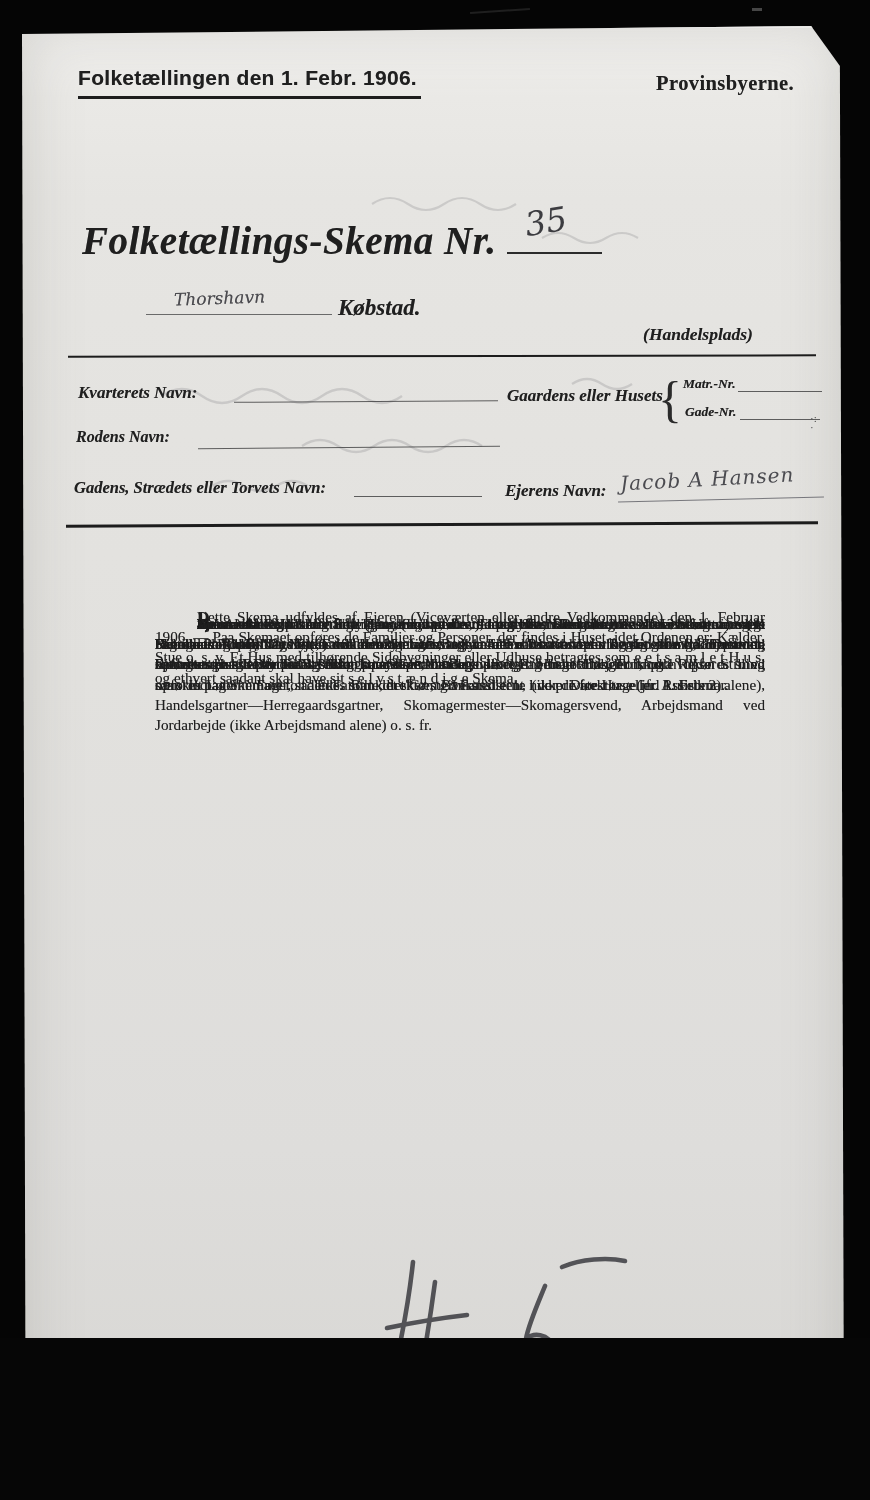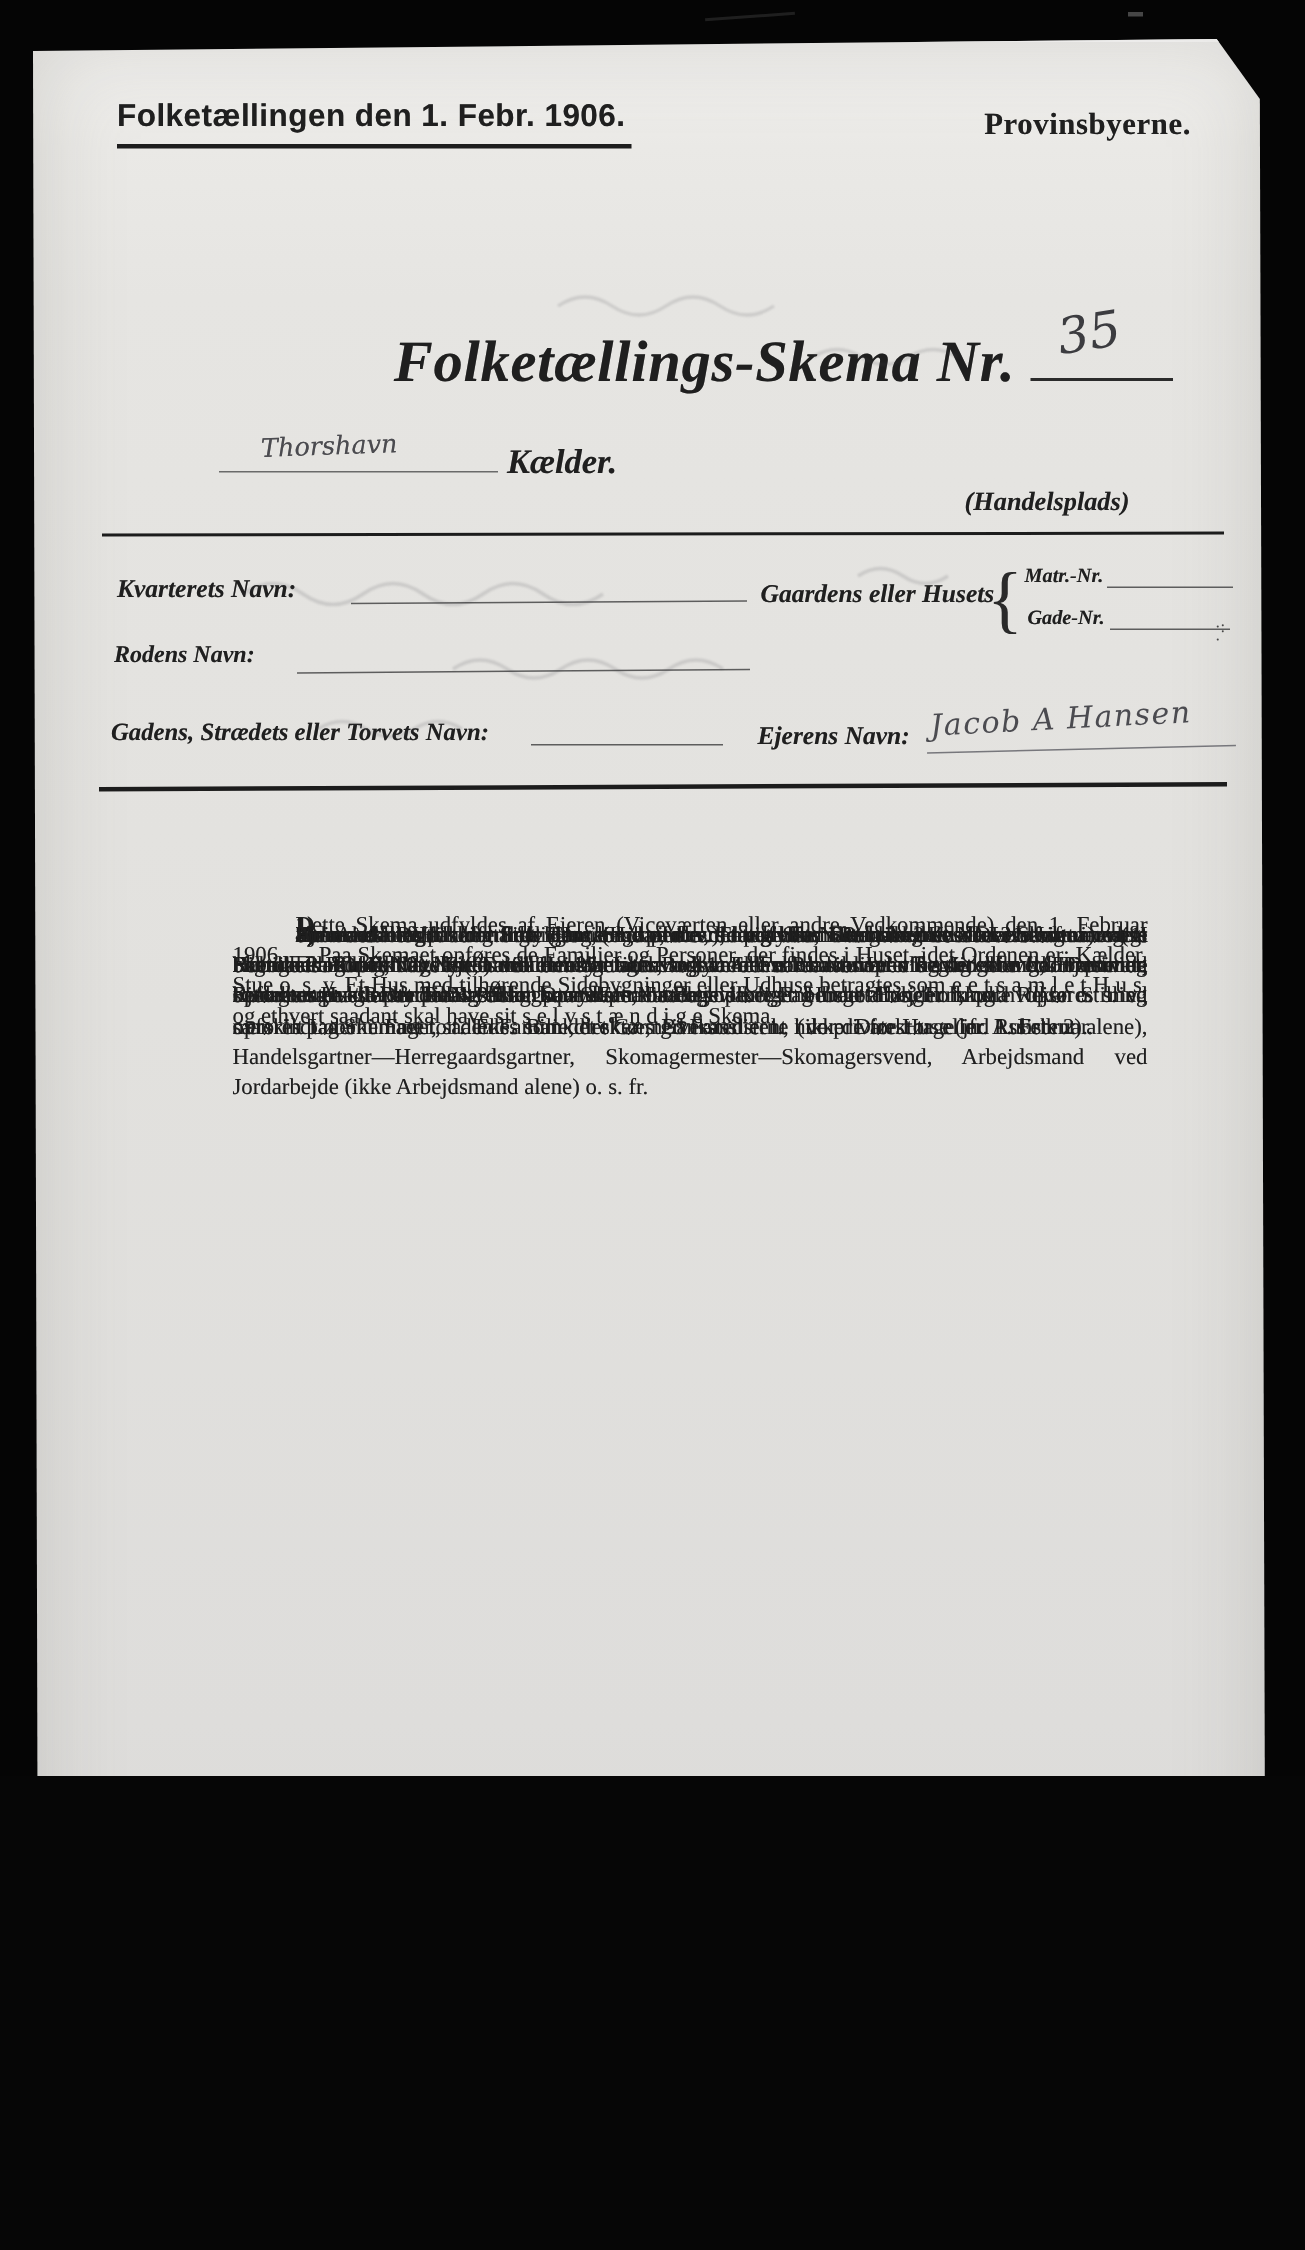--- a/index.html
+++ b/index.html
@@ -1,34 +1,34 @@
 <!DOCTYPE html>
 <html><head>
 <meta charset="utf-8">
 <style>
   html,body{margin:0;padding:0;background:#060606;}
-  .stage{position:relative;width:870px;height:1184px;background:#050505;overflow:hidden;
+  .stage{position:relative;width:870px;height:1338px;background:#050505;overflow:hidden;
          font-family:"Liberation Serif",serif;}
   
   .scratch{position:absolute;background:#3a3a3a;opacity:.5;}
 
   .paper{position:absolute;left:22px;top:26px;width:822px;height:1440px;
          background:linear-gradient(180deg,#f2f1ef 0%,#eae9e6 5%,#e6e5e2 12%,#e2e1de 45%,#dedddb 78%,#d9d8d5 95%,#d3d2cf 100%);
          clip-path:polygon(0 8px,96% 0,99.5% 40px,100% 99.4%,0.45% 100%);
          box-shadow:inset 0 0 60px rgba(120,118,112,.25), inset 0 2px 0 rgba(255,255,255,.8);}
   .paper *{position:absolute;}
 
   .ink{color:#1f1f1f;text-shadow:0 0 .4px rgba(20,20,20,.45);}
   .hand{font-family:"DejaVu Serif",serif;font-style:italic;color:#4b4b50;}
 
   .hdr-left{left:56px;top:40px;font-family:"Liberation Sans",sans-serif;font-weight:bold;
             font-size:21px;letter-spacing:.3px;border-bottom:3px solid #1d1d1d;padding:0 4px 6px 0;}
   .hdr-right{right:50px;top:46px;font-weight:bold;font-size:20.5px;letter-spacing:.4px;}
 
-  .title-row{left:60px;top:192px;width:700px;text-align:right;white-space:nowrap;}
+  .title-row{left:60px;top:192px;width:700px;text-align:left;white-space:nowrap;}
   .title-main{position:static;font-weight:bold;font-style:italic;font-size:39px;letter-spacing:.5px;}
   .title-blank{position:relative;display:inline-block;width:95px;height:34px;margin-left:10px;
                border-bottom:2.5px solid #2b2b2b;vertical-align:baseline;}
   .title-num{left:18px;top:-16px;font-size:33px;transform:rotate(-9deg);color:#3c3c40;}
 
   .sub-row{left:118px;top:264px;width:640px;white-space:nowrap;font-style:italic;}
   .sub-pre{position:static;font-size:23px;}
   .sub-blank{position:relative;display:inline-block;width:186px;height:24px;margin:0 6px;
              border-bottom:1.5px solid #6a6a6a;}
   .sub-place{left:28px;top:-2px;font-size:17px;transform:rotate(-2deg);}
@@ -79,21 +79,21 @@
   <div class="paper">
 
     <div class="hdr-left ink">Folketællingen den 1. Febr. 1906.</div>
     <div class="hdr-right ink">Provinsbyerne.</div>
 
     <div class="title-row">
       <span class="title-main ink">Folketællings-Skema Nr.</span><span class="title-blank"><span class="title-num hand">35</span></span>
     </div>
 
     <div class="sub-row ink">
-      <span class="sub-blank"><span class="sub-place hand">Thorshavn</span></span><span class="sub-post">Kælder.</span>
+      <span class="sub-blank"><span class="sub-place hand">Thorshavn</span></span><span class="sub-post">Købstad.</span>
     </div>
     <div class="sub-note ink">(Handelsplads)</div>
 
     <div class="rule-line hr1"></div>
 
     <div class="flabel ink lbl-kvarter">Kvarterets Navn:</div>
     <div class="blank ln-kvarter"></div>
 
     <div class="flabel ink lbl-gaard">Gaardens eller Husets</div>
     <div class="brace">{</div>

